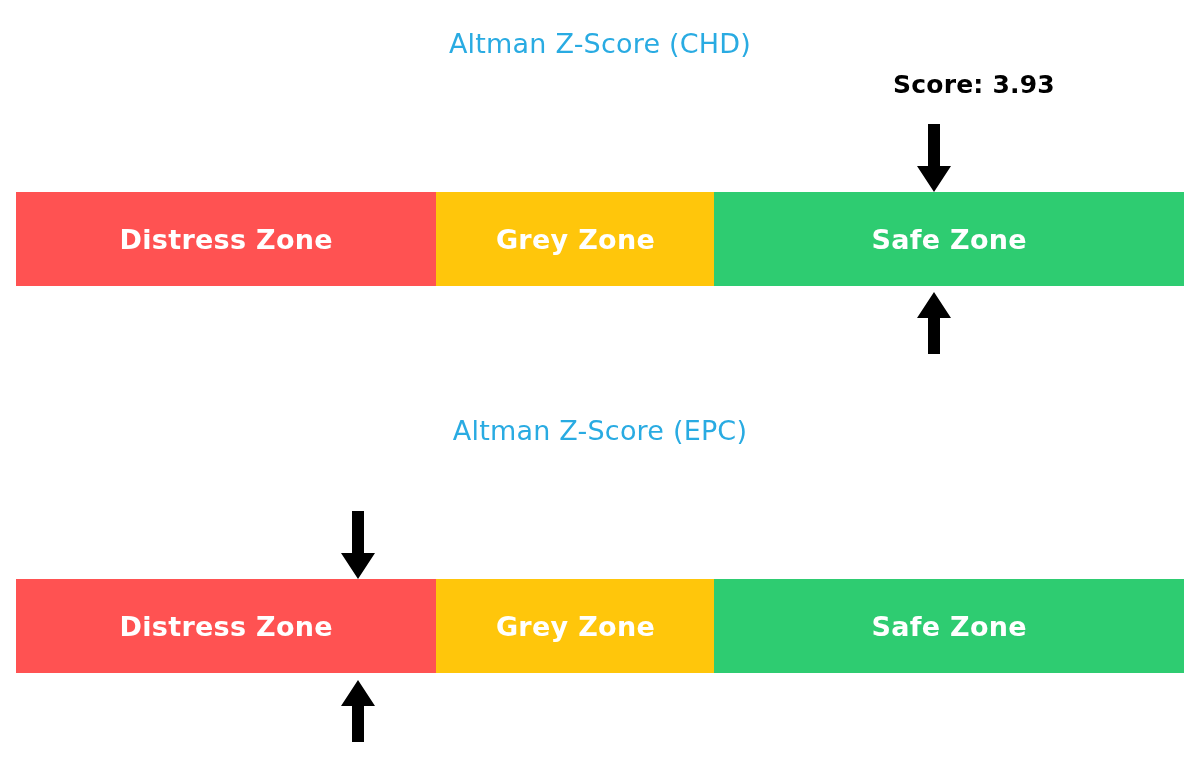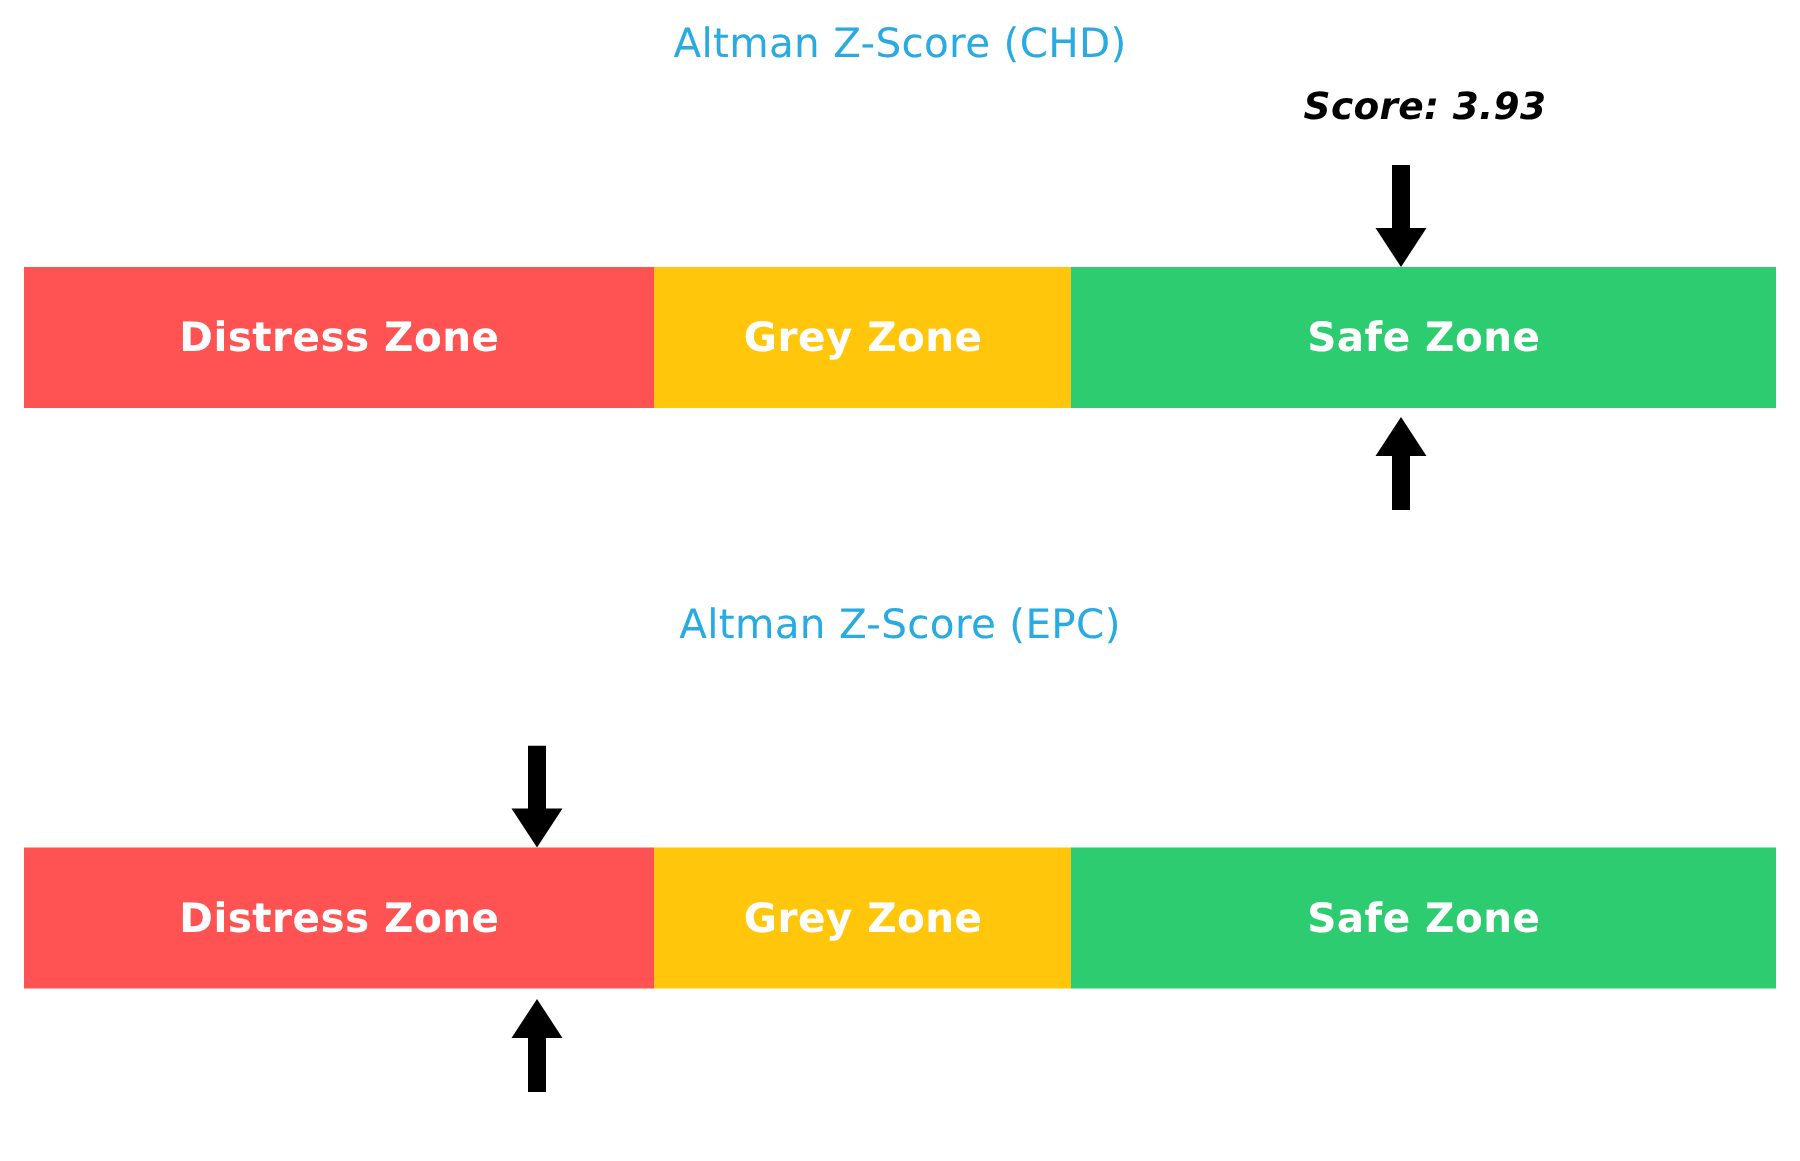--- a/index.html
+++ b/index.html
@@ -18,20 +18,21 @@
     position: relative;
     width: 1200px;
     height: 774px;
   }
 
   
   .chart {
     position: absolute;
     left: 0;
     width: 1200px;
+    margin-top: 14px;
   }
   .chart-title {
     position: absolute;
     left: 0;
     width: 1200px;
     text-align: center;
     font-family: "DejaVu Sans", sans-serif;
     font-size: 27px;
     font-weight: 400;
     letter-spacing: 0.2px;
@@ -83,21 +84,21 @@
 </style>
 </head>
 <body>
 
 <div class="canvas">
 
   <div class="chart" style="top:0;height:380px;">
 
     <div class="chart-title" style="top:14px;color:#29abe2;">Altman Z-Score (CHD)</div>
 
-    <div class="score-label" style="left:950px;top:56px;font-style:italic;">Score: 3.93</div>
+    <div class="score-label" style="left:974px;top:56px;">Score: 3.93</div>
 
     <div class="marker-arrow" style="left:934px;top:110px;">
       <svg width="40" height="70" viewBox="0 0 40 70" aria-hidden="true">
         <polygon points="14,0 26,0 26,42 37,42 20,68 3,42 14,42" fill="#000000"></polygon>
       </svg>
     </div>
 
     <div class="zone-bar" style="top:178px;height:94px;">
       <div class="zone" style="background:#ff5252;width:36.0%;">
         <span class="zone-label">Distress Zone</span>

